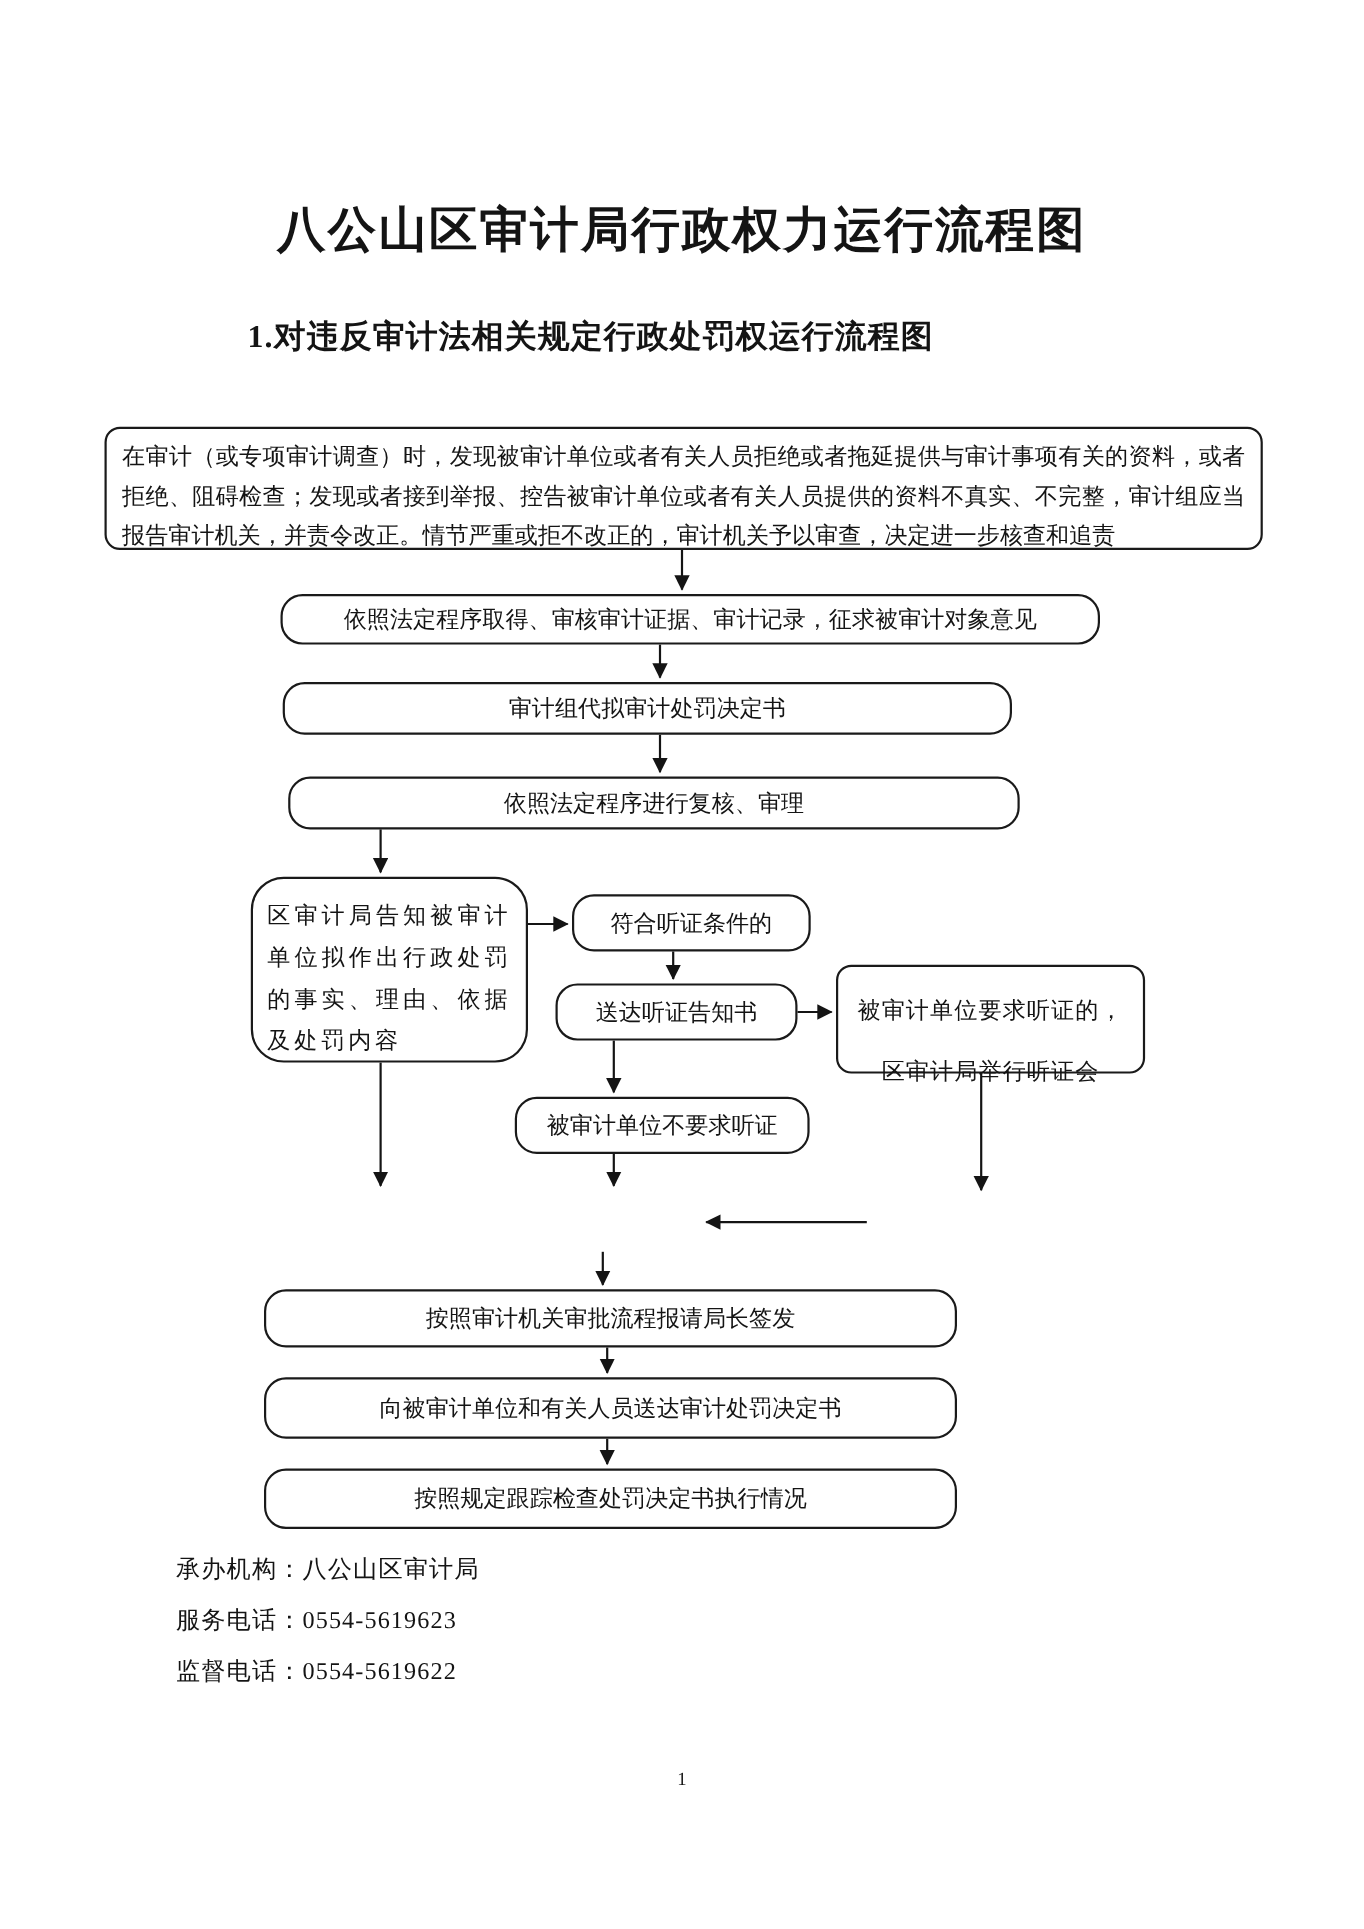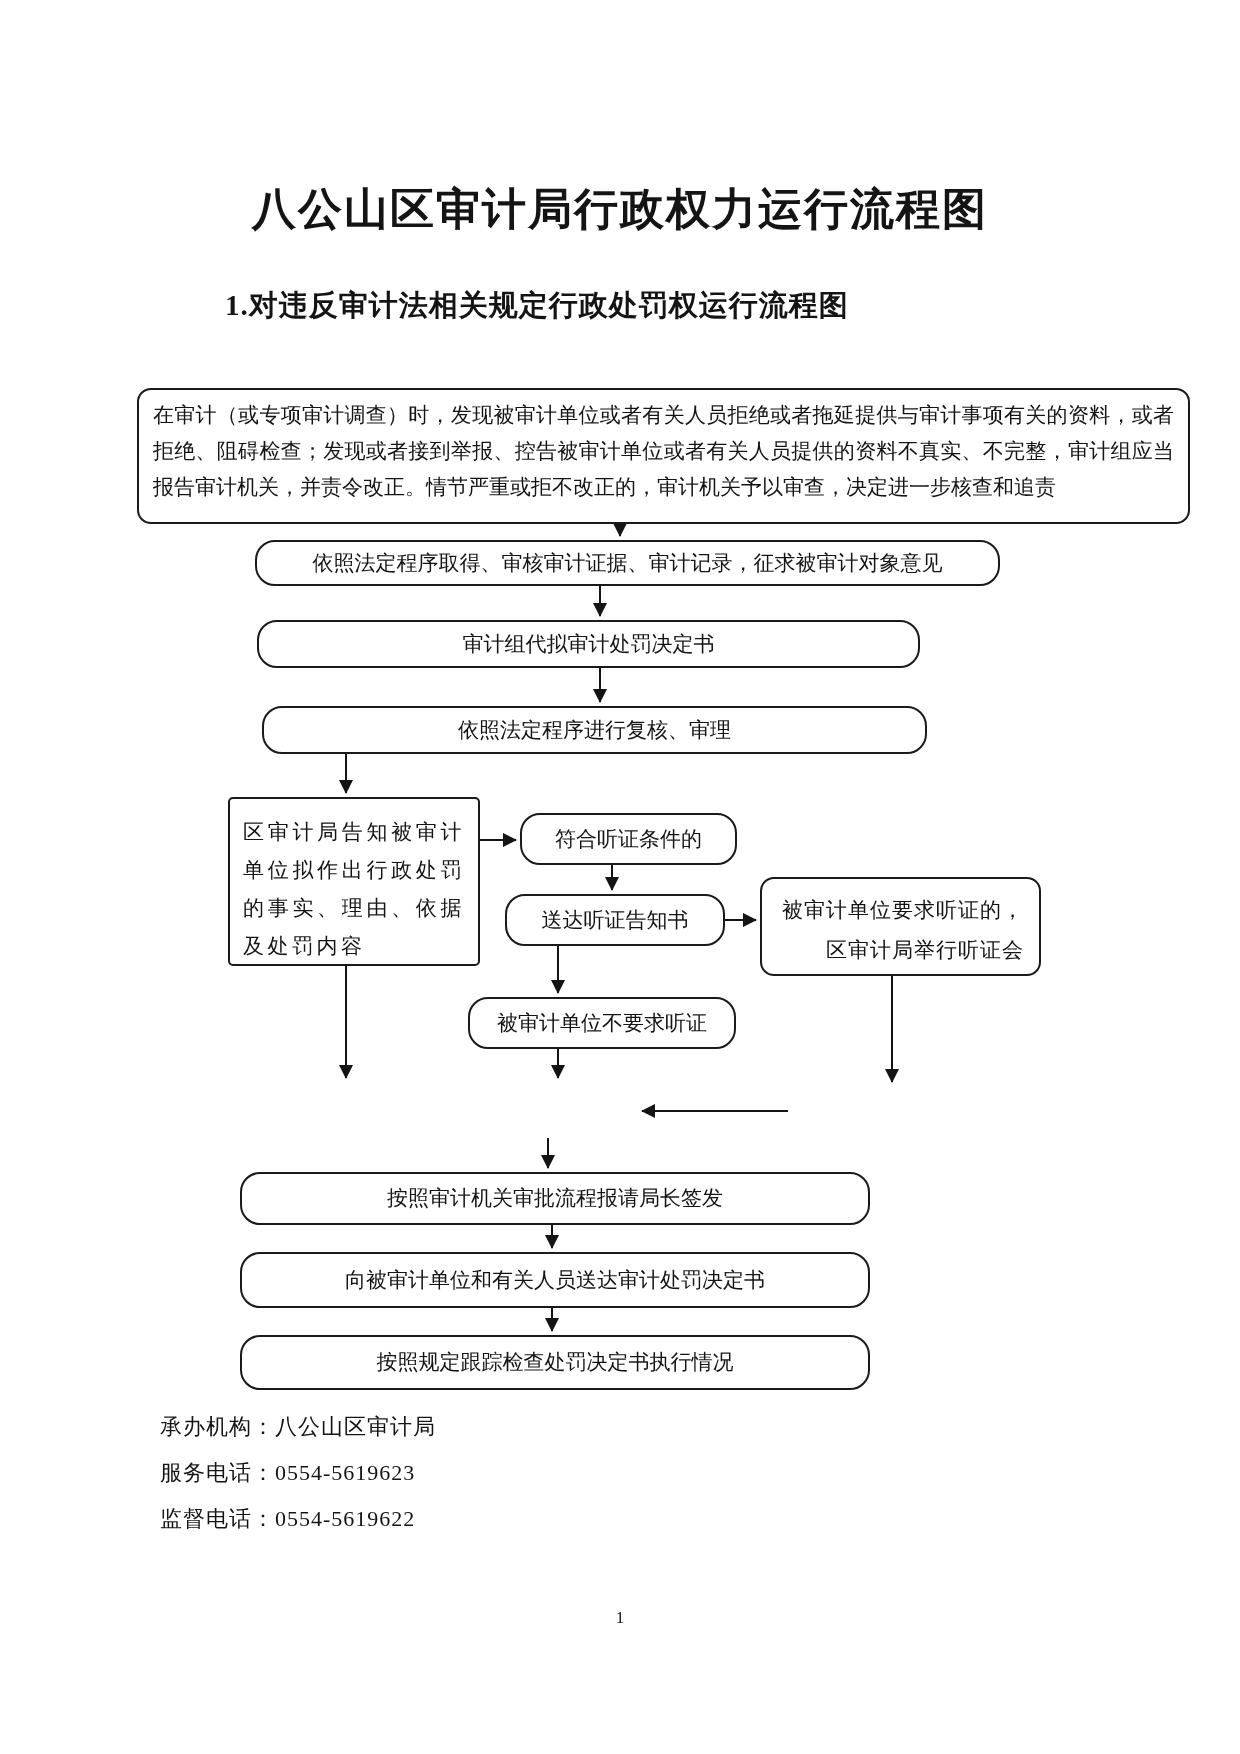--- a/index.html
+++ b/index.html
@@ -29,25 +29,25 @@
     display:flex; align-items:center; justify-content:center;
     font-size:21px; line-height:1.55; text-align:center;
     padding:2px 10px;
   }
   .node.big {
     display:block; text-align:justify; text-justify:inter-character;
     padding:7px 14px; line-height:36px; border-radius:14px;
   }
   .node.notify {
     display:block; text-align:justify; text-justify:inter-character;
-    padding:14px 13px; line-height:38px; letter-spacing:3.5px; border-radius:5px;
+    padding:14px 13px; line-height:38px; letter-spacing:3.5px; border-radius:30px;
   }
   .node.requested {
-    display:block; text-align:right;
-    padding:11px 15px; line-height:40px; letter-spacing:1px; border-radius:14px;
+    display:block; text-align:center;
+    padding:11px 15px; line-height:56px; letter-spacing:1px; border-radius:14px;
   }
 
   .footer-line {
     position:absolute; left:160px; font-size:22px; letter-spacing:1px; white-space:nowrap;
   }
   .f1 { top:1412px; } .f2 { top:1458px; } .f3 { top:1504px;text-align:right; }
 
   .pagenum {
     position:absolute; top:1608px; left:0; width:1240px;
     text-align:center; font-size:17px;
@@ -77,21 +77,21 @@
     <line x1="558" y1="946" x2="558" y2="993" marker-end="url(#ah)"></line>
     <line x1="346" y1="966" x2="346" y2="1078" marker-end="url(#ah)"></line>
     <line x1="558" y1="1049" x2="558" y2="1078" marker-end="url(#ah)"></line>
     <line x1="892" y1="976" x2="892" y2="1082" marker-end="url(#ah)"></line>
     <line x1="788" y1="1111" x2="642" y2="1111" marker-end="url(#ah)"></line>
     <line x1="548" y1="1138" x2="548" y2="1168" marker-end="url(#ah)"></line>
     <line x1="552" y1="1225" x2="552" y2="1248" marker-end="url(#ah)"></line>
     <line x1="552" y1="1308" x2="552" y2="1331" marker-end="url(#ah)"></line>
   </svg>
 
-  <div class="node big" style="left:95px;  top:388px;  width:1053px; height:136px;margin-left:42px;">在审计（或专项审计调查）时，发现被审计单位或者有关人员拒绝或者拖延提供与审计事项有关的资料，或者拒绝、阻碍检查；发现或者接到举报、控告被审计单位或者有关人员提供的资料不真实、不完整，审计组应当报告审计机关，并责令改正。情节严重或拒不改正的，审计机关予以审查，决定进一步核查和追责</div>
+  <div class="node big" style="left:95px;  top:388px;  width:1053px; height:112px;">在审计（或专项审计调查）时，发现被审计单位或者有关人员拒绝或者拖延提供与审计事项有关的资料，或者拒绝、阻碍检查；发现或者接到举报、控告被审计单位或者有关人员提供的资料不真实、不完整，审计组应当报告审计机关，并责令改正。情节严重或拒不改正的，审计机关予以审查，决定进一步核查和追责</div>
 
   <div class="node" style="left:255px; top:540px;  width:745px; height:46px;">依照法定程序取得、审核审计证据、审计记录，征求被审计对象意见</div>
 
   <div class="node" style="left:257px; top:620px;  width:663px; height:48px;">审计组代拟审计处罚决定书</div>
 
   <div class="node" style="left:262px; top:706px;  width:665px; height:48px;">依照法定程序进行复核、审理</div>
 
   <div class="node notify" style="left:228px; top:797px; width:252px; height:169px;">区审计局告知被审计单位拟作出行政处罚的事实、理由、依据及处罚内容</div>
 
   <div class="node" style="left:520px; top:813px;  width:217px; height:52px;">符合听证条件的</div>

